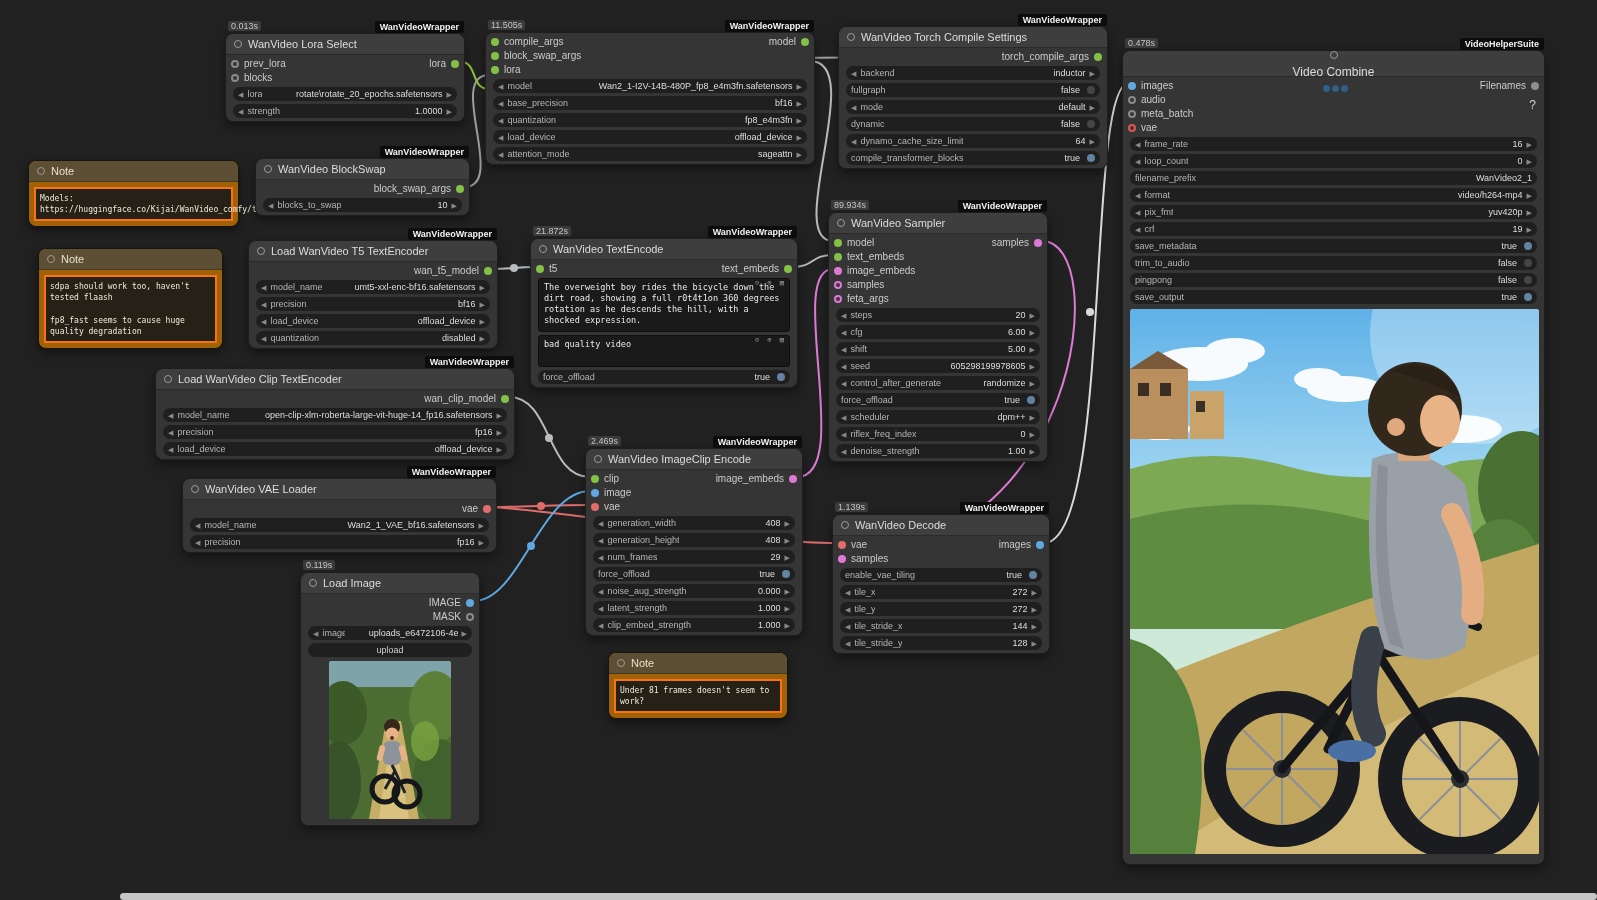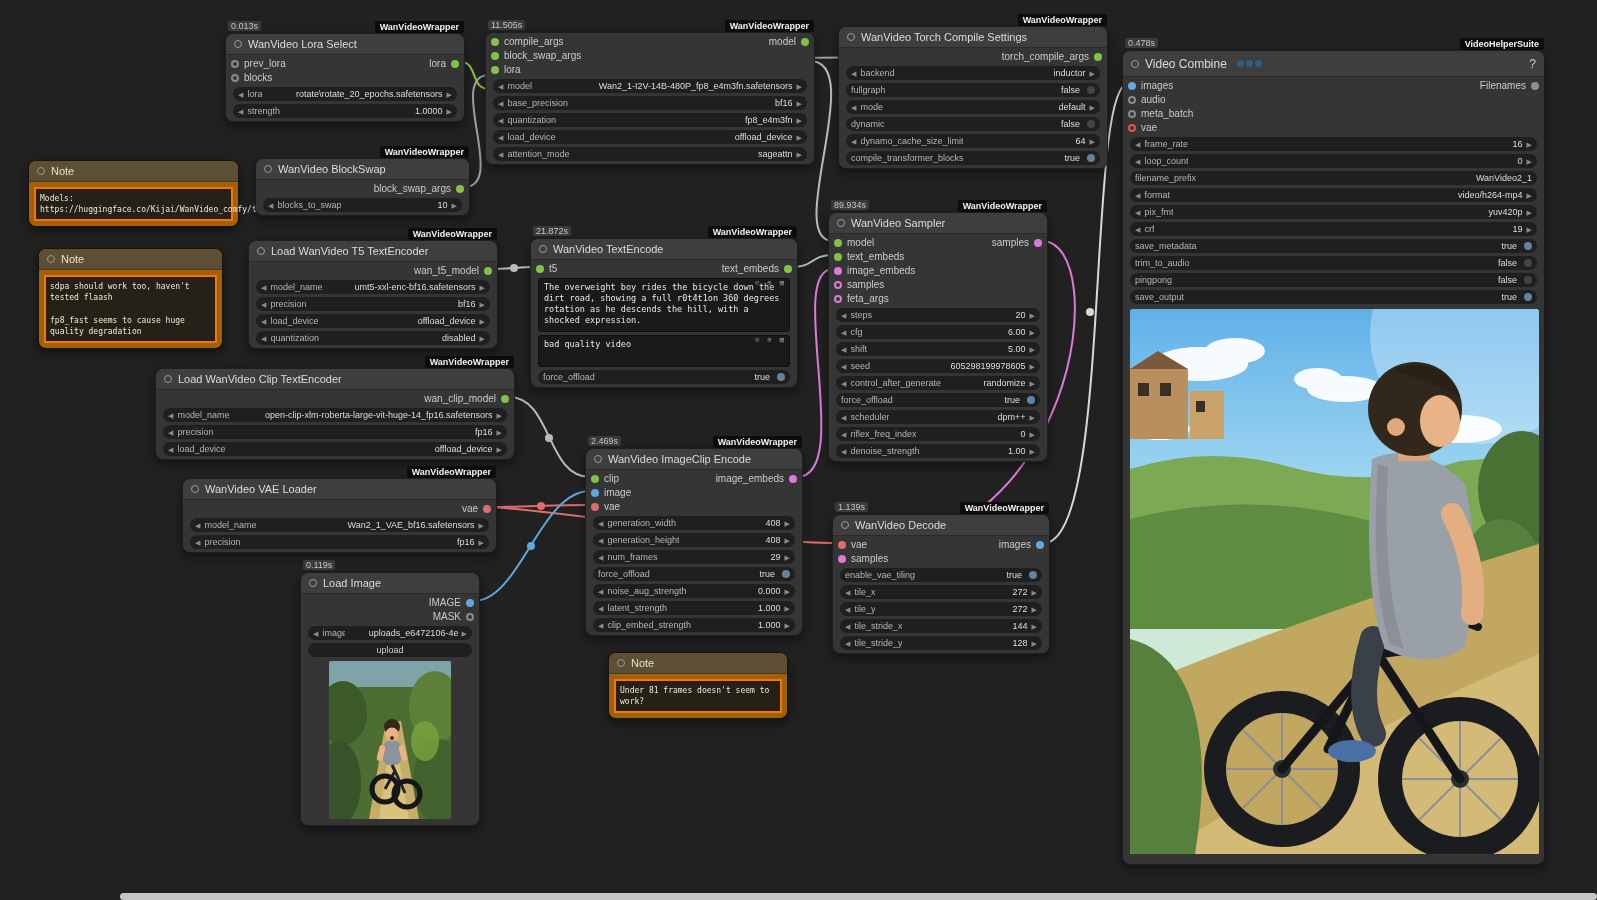--- a/index.html
+++ b/index.html
@@ -46,21 +46,21 @@
             height: 54px; overflow: hidden; }
   .prompt.neg { height: 32px; }
   .pt-icons { position: absolute; top: 0; right: 3px; font-size: 7px; color: #8f8f8f; letter-spacing: 2px; }
 
   .note { background: #a16207; border-color: #17140e; }
   .note .ntitle { background: #5d4f33; color: #e6e0cf; border-bottom: 1px solid #433a25; }
   .note-body { margin: 5px; border: 2px solid #f97316; background: #262117; padding: 4px 4px;
                font-size: 8px; font-family: "DejaVu Sans Mono", monospace; color: #f0ead9;
                white-space: pre-wrap; line-height: 1.4; }
 
-  #n-combine .ntitle { height: 26px; font-size: 12px; border-radius: 8px 8px 0 0; }
+  #n-combine .ntitle { height: 26px; font-size: 12px; border-radius: 8px 8px 0 0; flex-direction: column; }
   .vhs-icons { display: flex; gap: 2px; margin-left: 4px; }
   .vhs-icons i { width: 7px; height: 7px; border-radius: 50%; background: #2f5f87; display: block; }
   .help { margin-left: auto; color: #d0d0d0; font-size: 12px; }
   .vpreview { position: absolute; left: 7px; top: 258px; width: 409px; height: 545px;
               border-radius: 2px; overflow: hidden; background: #000; }
   .ipreview { width: 122px; height: 158px; margin: 4px auto 6px; border-radius: 2px; overflow: hidden; }
 
   .hscroll { position: absolute; left: 120px; right: 0; bottom: 0; height: 7px;
              background: #c6c6c6; border-radius: 4px; z-index: 3; }
 </style>

